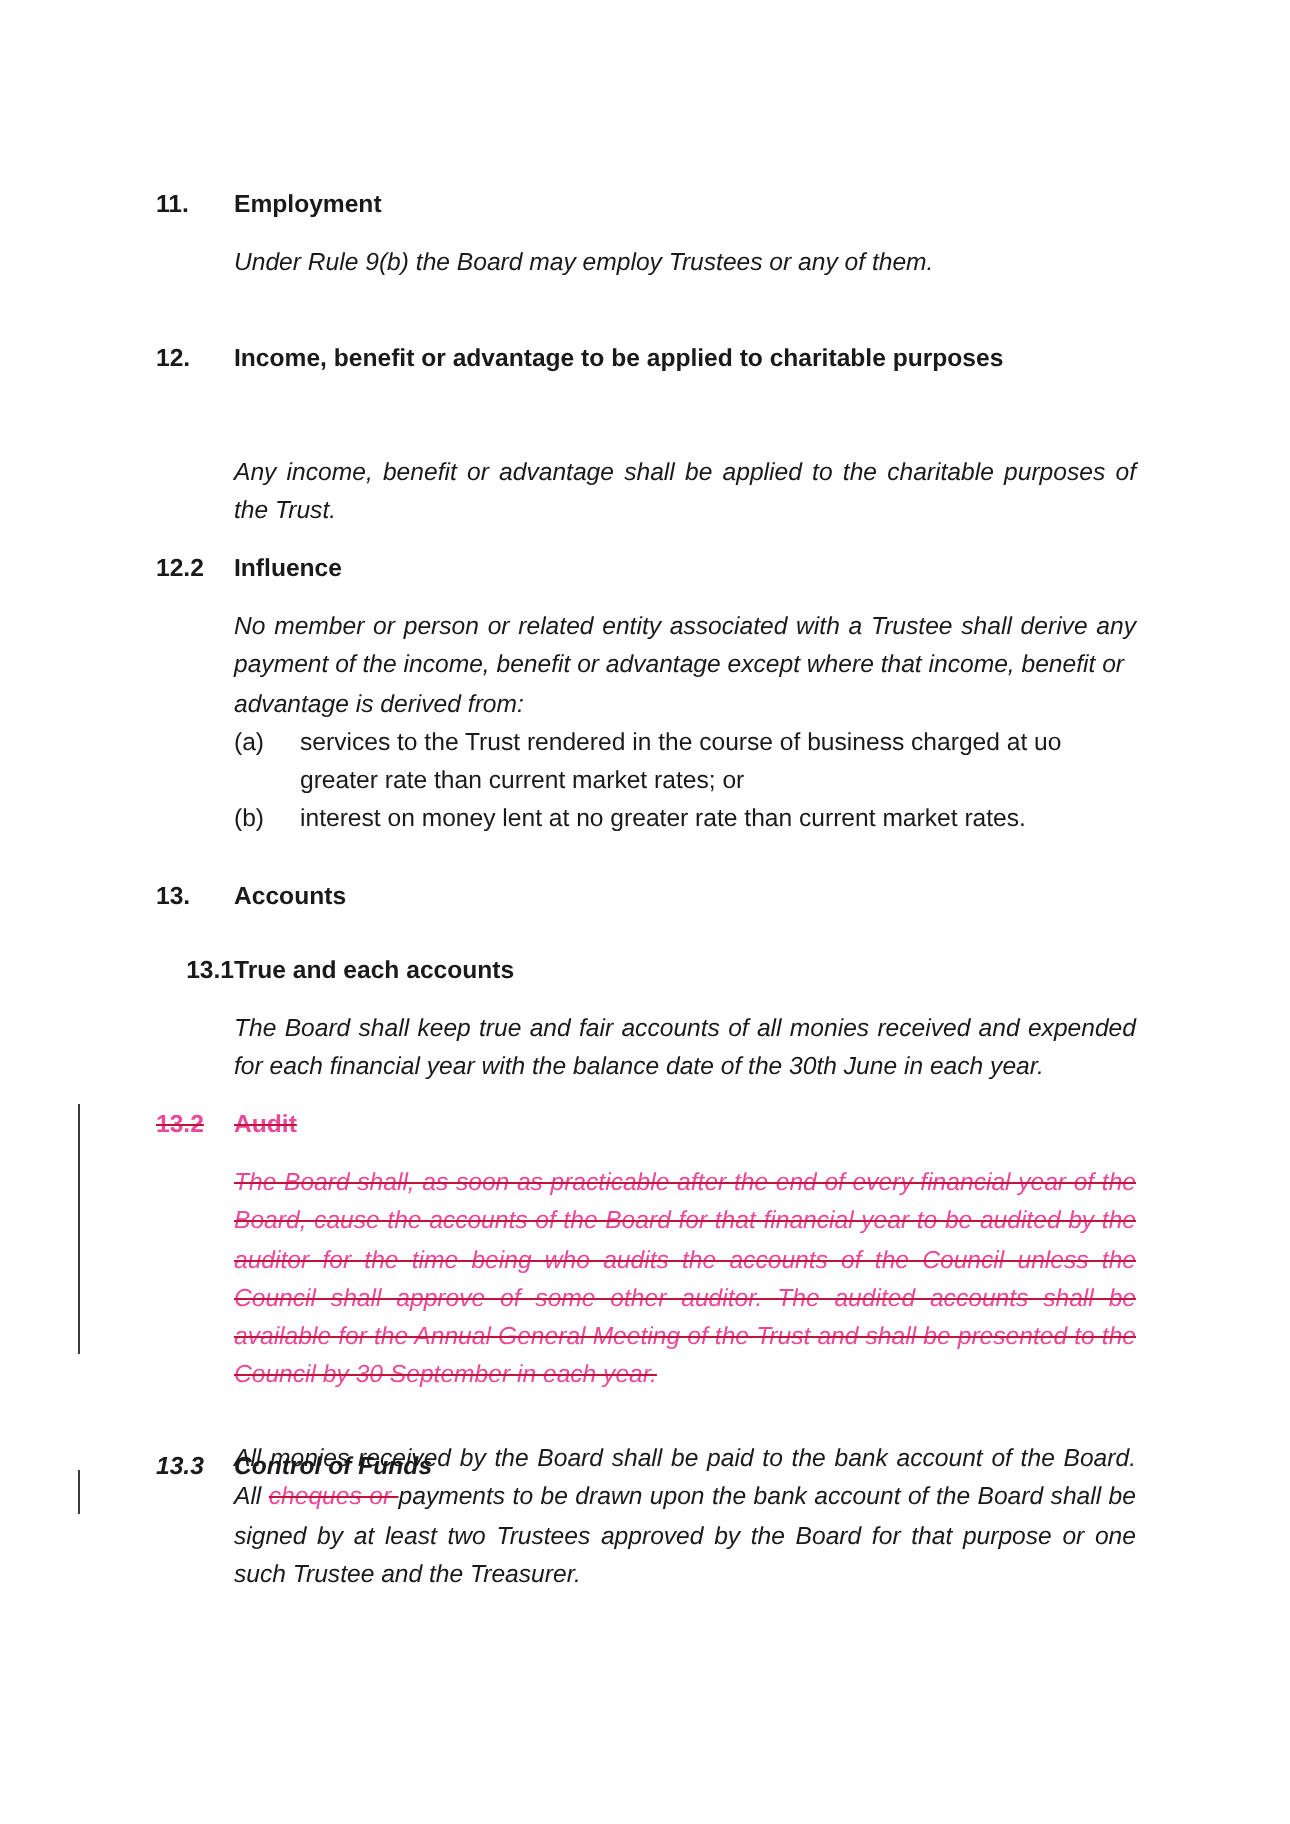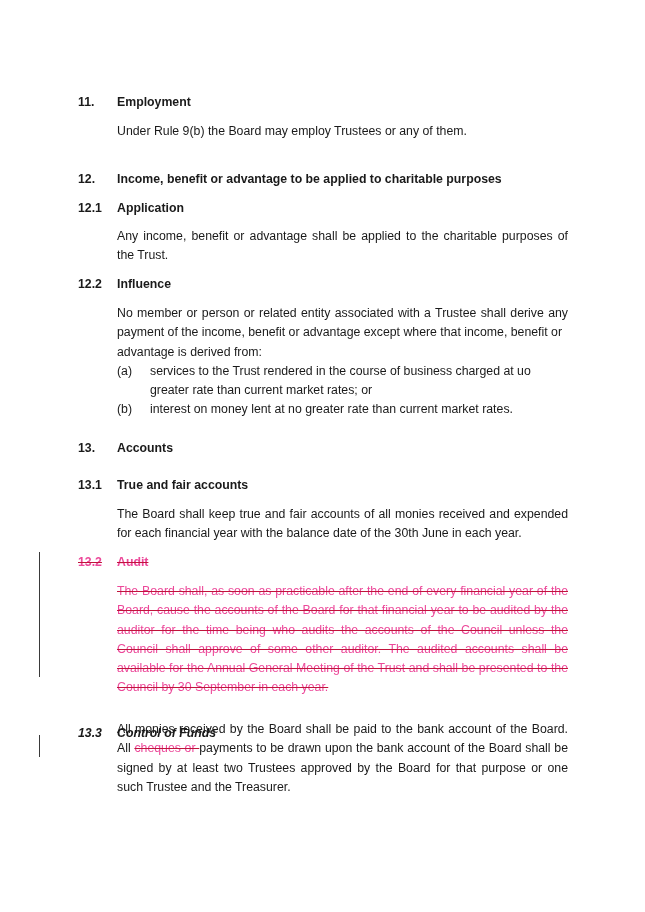--- a/index.html
+++ b/index.html
@@ -2,21 +2,21 @@
 <html><head>
 <meta charset="utf-8">
 <style>
   html, body { margin: 0; padding: 0; background: #ffffff; }
   body { width: 645px; height: 912px; position: relative; overflow: hidden;
          font-family: "Liberation Sans", "DejaVu Sans", sans-serif; color: #1a1a1a; }
   .page { position: absolute; left: 0; top: 0; width: 645px; height: 794px; }
   .block { position: absolute; left: 78px; width: 490px; font-size: 12.3px; line-height: 19.3px; }
   .heading { display: flex; font-weight: bold; }
   .heading .num { width: 39px; flex: none; }
-  .para { margin-left: 39px; text-align: justify; }
+  .para { margin-left: 39px; text-align: justify; font-style: italic; }
   .para.last-left { text-align: left; }
   .list-item { display: flex; margin-left: 39px; }
   .list-item .marker { width: 33px; flex: none; }
   .list-item .text { flex: 1; text-align: left; }
   .deleted { color: #ec4899; text-decoration: line-through; text-decoration-color: #c0143c; }
   .change-bar { position: absolute; left: 39px; width: 1px; background: #3a3a3a; }
   .justify-last { text-align-last: justify; }
 </style>
 </head>
 <body>
@@ -33,26 +33,20 @@
     <div class="para">Under Rule 9(b) the Board may employ Trustees or any of them.</div>
   </div>
 
   <div class="block" style="top:170px;">
     <div class="heading">
       <span class="num">12.</span>
       <span>Income, benefit or advantage to be applied to charitable purposes</span>
     </div>
   </div>
 
-  <div class="block" style="top:199px;">
-    <div class="heading">
-      <span class="num">12.1</span>
-      <span>Application</span>
-    </div>
-  </div>
   <div class="block" style="top:227px;">
     <div class="para">Any income, benefit or advantage shall be applied to the charitable purposes of the Trust.</div>
   </div>
 
   <div class="block" style="top:275px;">
     <div class="heading">
       <span class="num">12.2</span>
       <span>Influence</span>
     </div>
   </div>
@@ -70,24 +64,24 @@
     </div>
   </div>
 
   <div class="block" style="top:439px;">
     <div class="heading">
       <span class="num">13.</span>
       <span>Accounts</span>
     </div>
   </div>
 
-  <div class="block" style="top:476px;">
+  <div class="block" style="top:476px;text-align:right;">
     <div class="heading">
       <span class="num">13.1</span>
-      <span>True and fair accounts</span>
+      <span>True and each accounts</span>
     </div>
   </div>
   <div class="block" style="top:505px;">
     <div class="para">The Board shall keep true and fair accounts of all monies received and expended for each financial year with the balance date of the 30th June in each year.</div>
   </div>
 
   <div class="change-bar" style="top:552px; height:125px;"></div>
   <div class="block deleted" style="top:553px;">
     <div class="heading">
       <span class="num">13.2</span>

